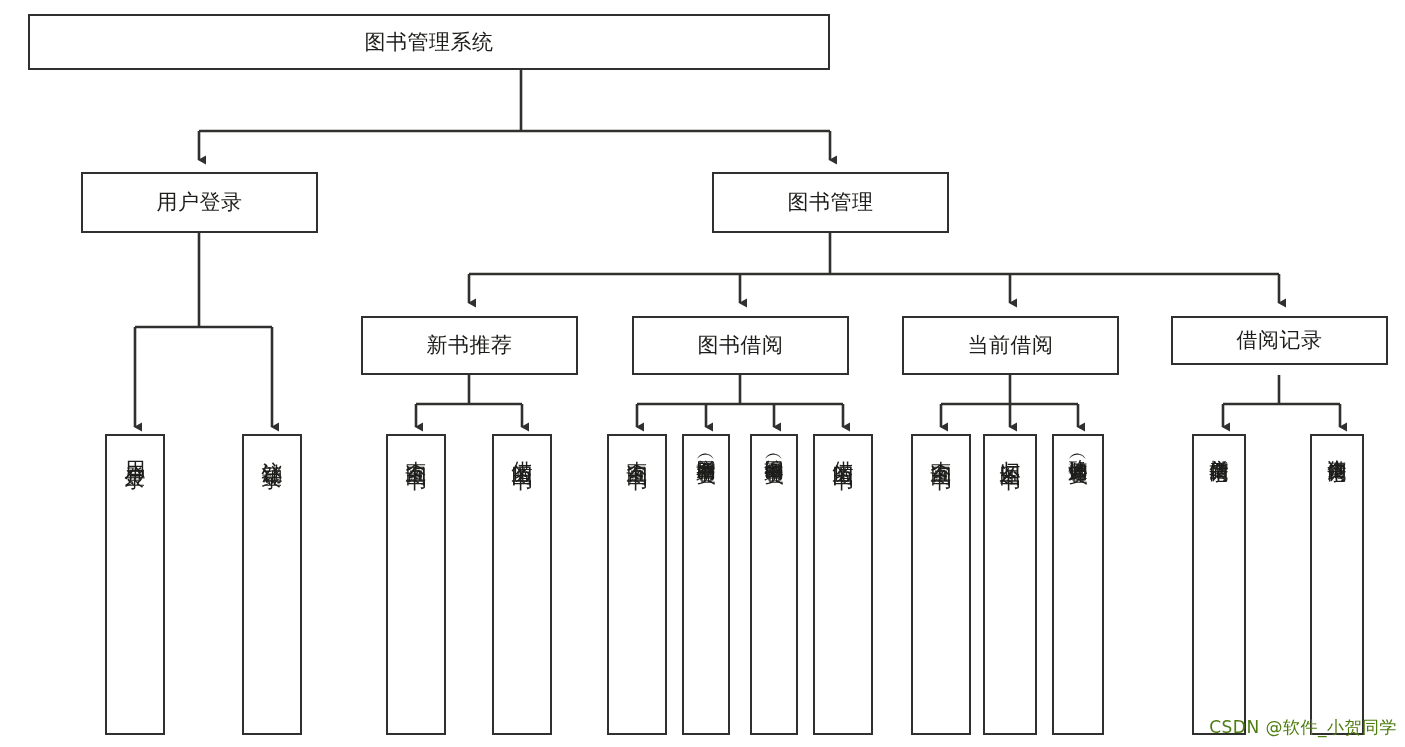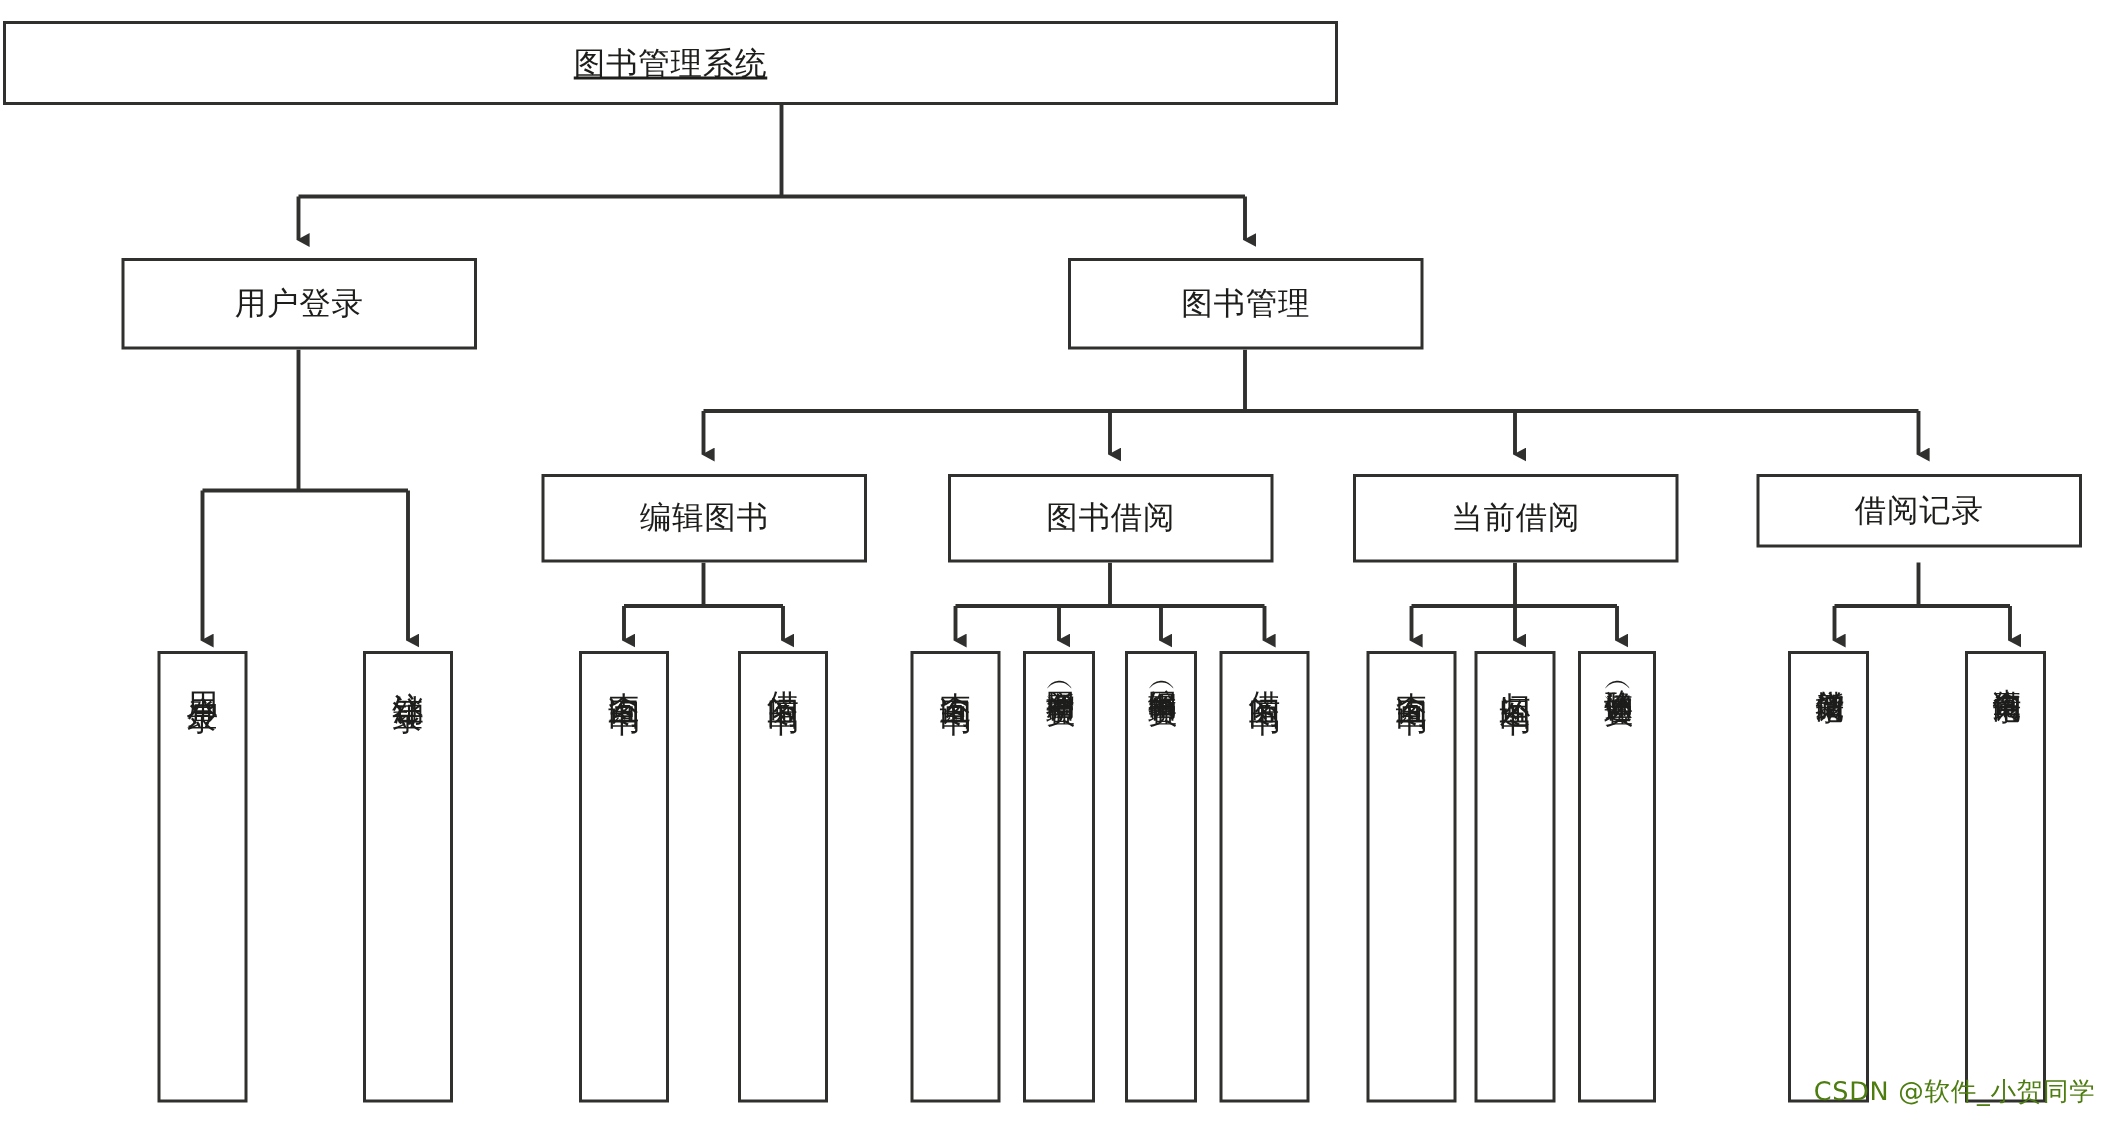--- a/index.html
+++ b/index.html
@@ -130,34 +130,34 @@
       <path d="M1010,404 L1010,427" marker-end="url(#arrowhead)"></path>
       <path d="M1078,404 L1078,427" marker-end="url(#arrowhead)"></path>
 
       <path d="M1279,375 L1279,404"></path>
       <path d="M1223,404 L1340,404"></path>
       <path d="M1223,404 L1223,427" marker-end="url(#arrowhead)"></path>
       <path d="M1340,404 L1340,427" marker-end="url(#arrowhead)"></path>
     </g>
   </svg>
 
-  <div class="node horiz" style="left:2px; top:14px; width:890px; height:56px;text-decoration:underline;">
+  <div class="node horiz" style="left:28px; top:14px; width:802px; height:56px;">
     <span class="node-label">图书管理系统</span>
   </div>
 
   <div class="node horiz" style="left:81px; top:172px; width:237px; height:61px;">
     <span class="node-label">用户登录</span>
   </div>
 
   <div class="node horiz" style="left:712px; top:172px; width:237px; height:61px;">
     <span class="node-label">图书管理</span>
   </div>
 
   <div class="node horiz" style="left:361px; top:316px; width:217px; height:59px;">
-    <span class="node-label">编辑图书</span>
+    <span class="node-label">新书推荐</span>
   </div>
 
   <div class="node horiz" style="left:902px; top:316px; width:217px; height:59px;">
     <span class="node-label">当前借阅</span>
   </div>
 
   <div class="node horiz" style="left:632px; top:316px; width:217px; height:59px;">
     <span class="node-label">图书借阅</span>
   </div>
 

